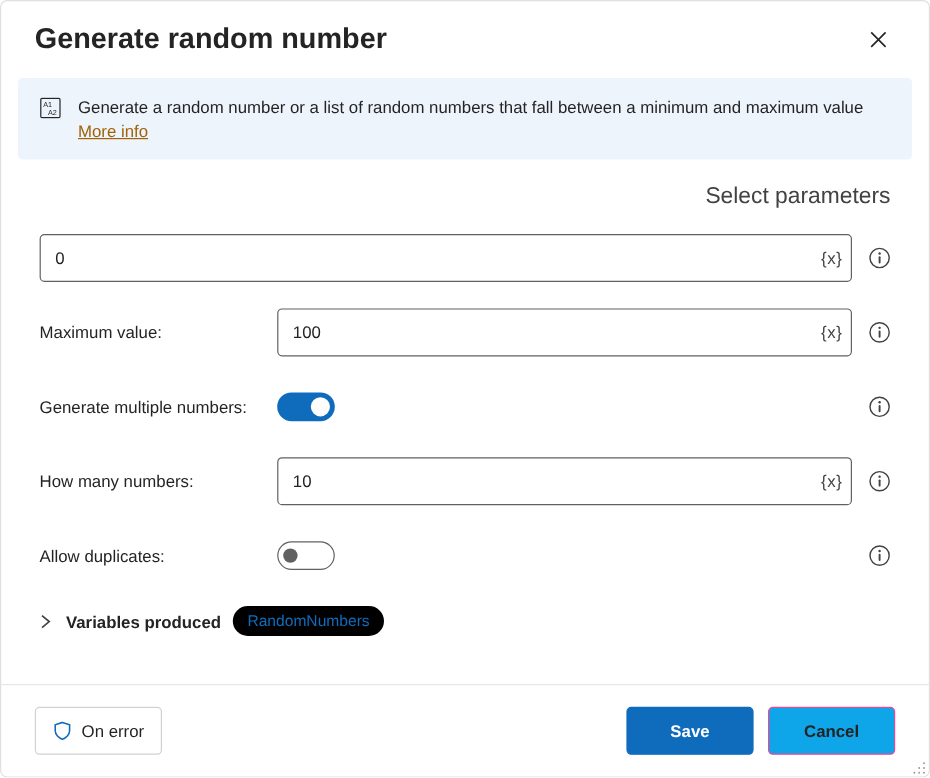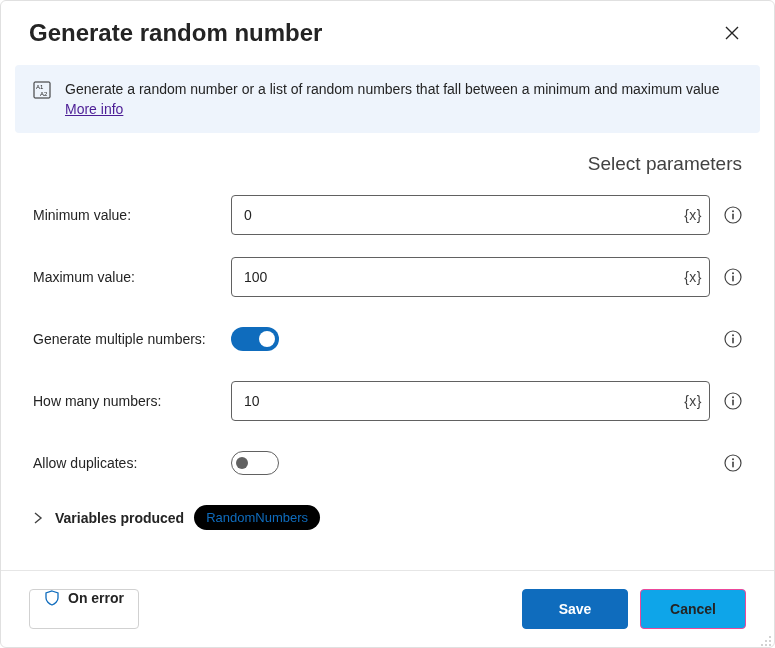--- a/index.html
+++ b/index.html
@@ -50,21 +50,21 @@
       width: 18px; height: 18px;
       margin-top: 2px;
       color: #242424;
     }
     .banner-text {
       font-size: 14px;
       line-height: 20px;
       color: #242424;
     }
     .more-info {
-      color: #4c1d95;
+      color: #a16207;
       text-decoration: underline;
       cursor: pointer;
     }
     .content {
       padding: 0 32px;
       flex: 1;
       overflow-y: auto;
     }
     .section-title {
       font-size: 19px;
@@ -172,32 +172,31 @@
       cursor: pointer;
     }
     .footer {
       border-top: 1px solid #e6e6e6;
       padding: 18px 28px;
       display: flex;
       align-items: center;
     }
     .on-error-btn {
       display: flex;
-      align-items: flex-start;
+      align-items: center;
       gap: 8px;
       padding: 0 14px;
       height: 40px;
       border: 1px solid #d1d1d1;
       background: #fff;
       border-radius: 4px;
       font-size: 14px;
       color: #242424;
       cursor: pointer;
       font-family: inherit;
-      font-weight: bold;
     }
     .footer-spacer { flex: 1; }
     .btn {
       height: 40px;
       padding: 0 28px;
       border-radius: 4px;
       font-size: 14px;
       font-weight: 600;
       font-family: inherit;
       cursor: pointer;
@@ -247,21 +246,20 @@
     </div>
     <div class="banner-text">
       <span>Generate a random number or a list of random numbers that fall between a minimum and maximum value </span><a class="more-info">More info</a>
     </div>
   </div>
 
   <div class="content">
     <div class="section-title">Select parameters</div>
 
     <div class="param-row">
-      <div class="param-label">Minimum value:</div>
       <div class="param-control">
         <div class="text-input-wrap">
           <input class="text-input" type="text" value="0" style="">
           <span class="var-btn">{x}</span>
         </div>
         <div class="info-icon">
           <svg width="18" height="18" viewBox="0 0 18 18">
               <circle cx="9" cy="9" r="8" fill="none" stroke="#424242" stroke-width="1.2"></circle>
               <circle cx="9" cy="5.2" r="1" fill="#424242"></circle>
               <rect x="8.2" y="7.5" width="1.6" height="6" rx="0.8" fill="#424242"></rect>

